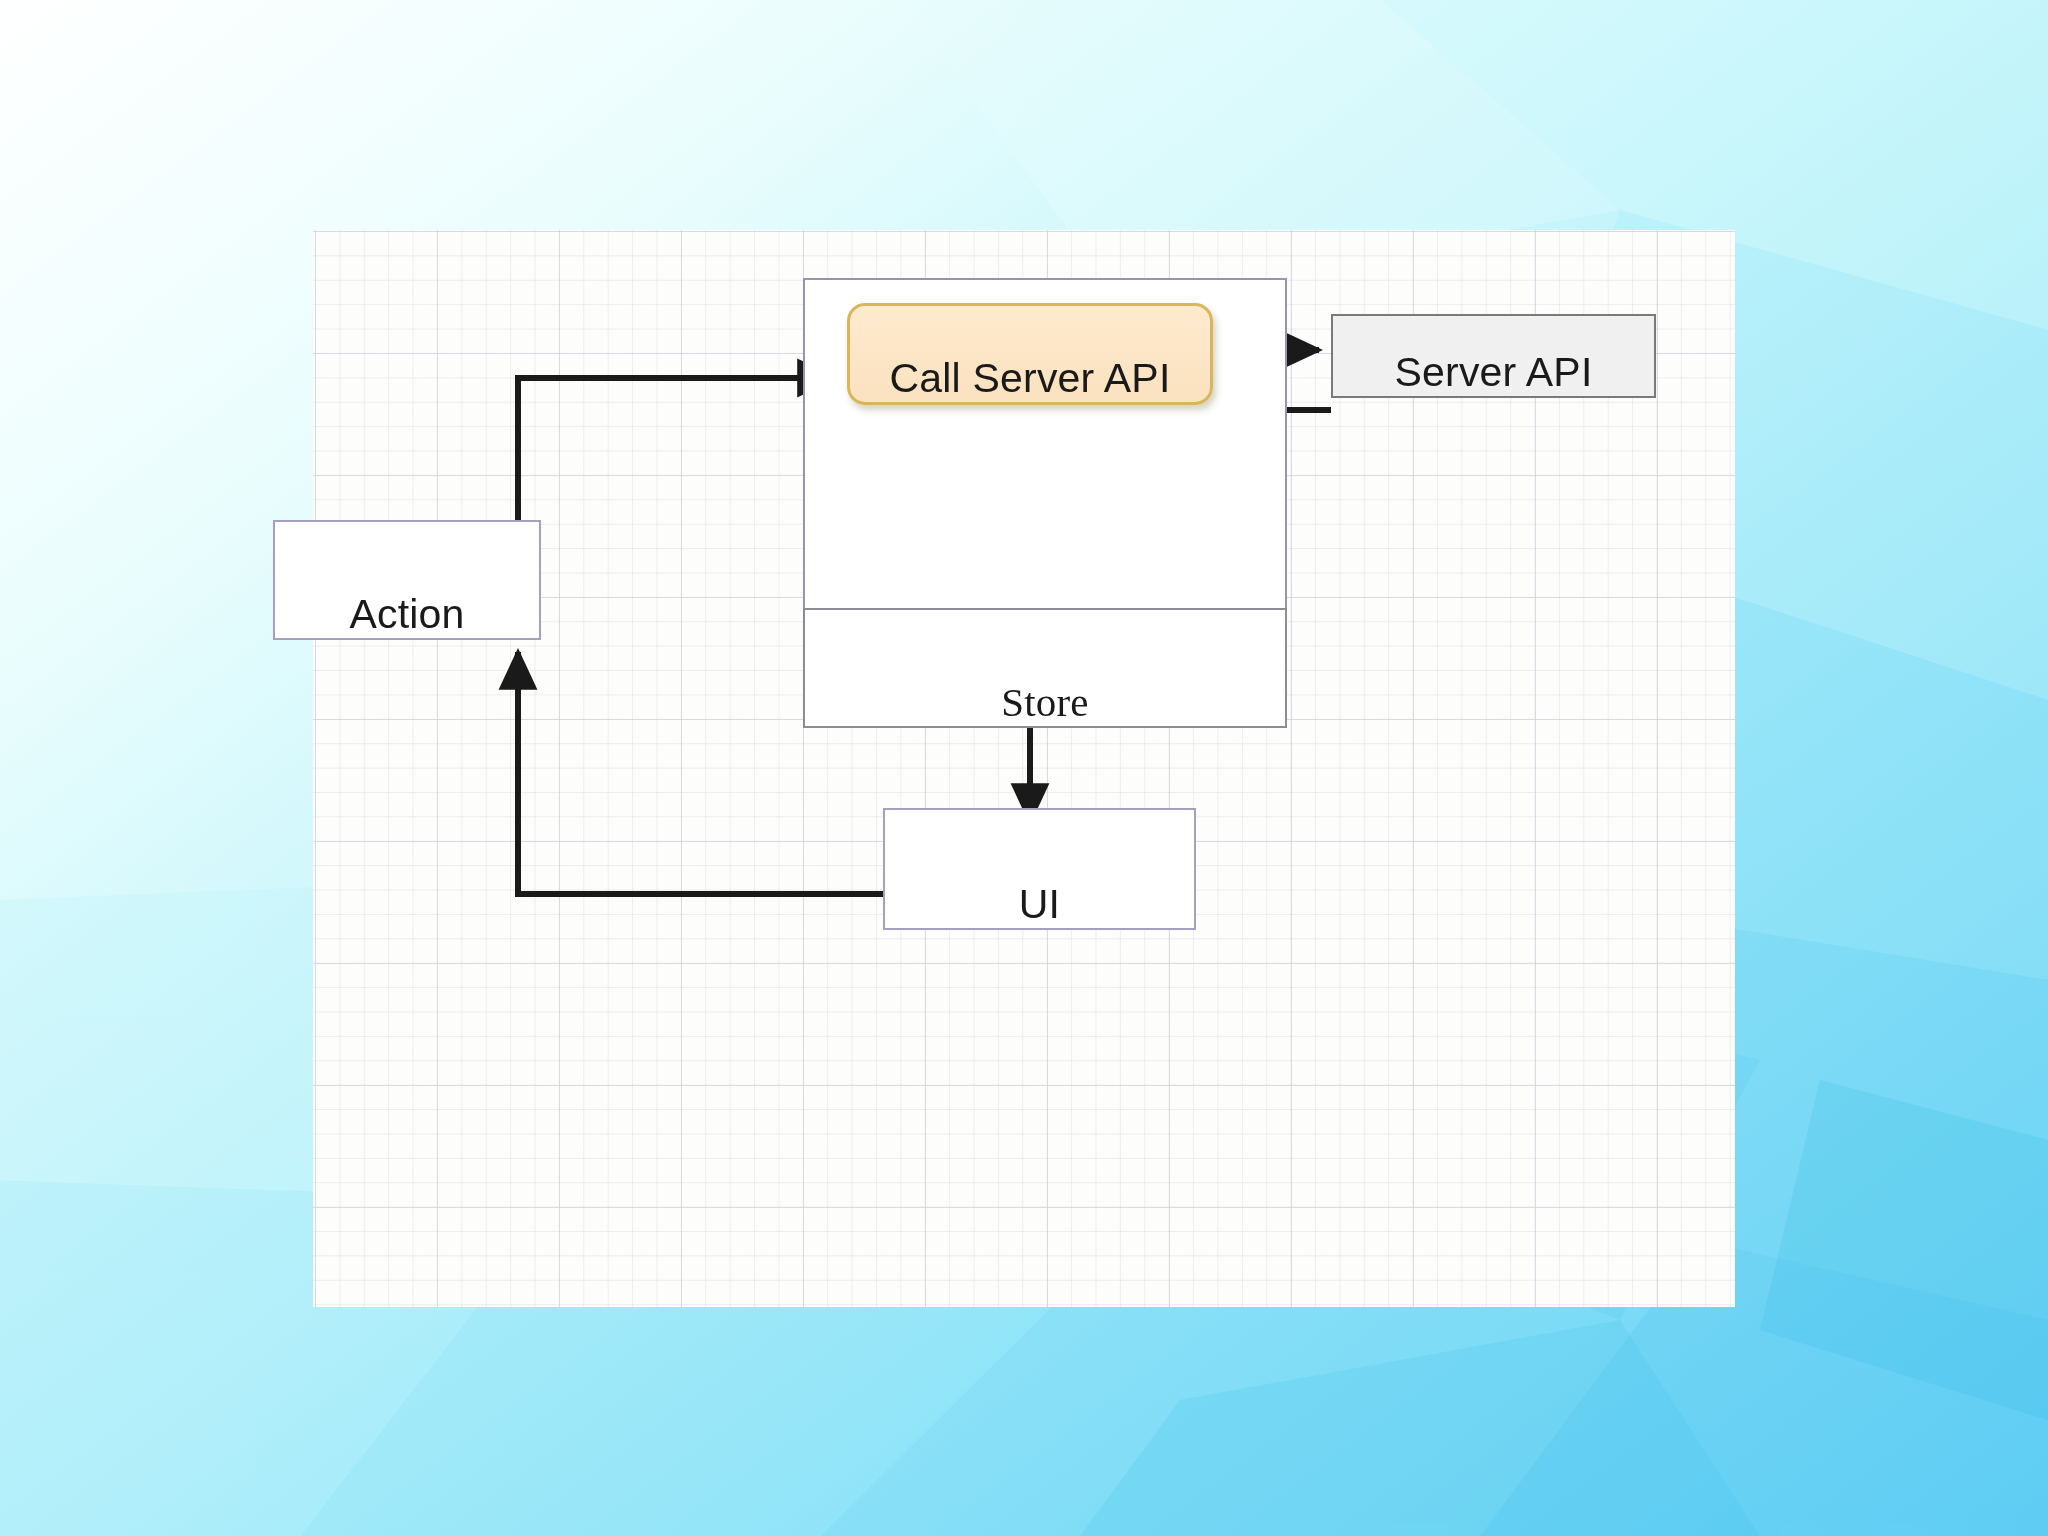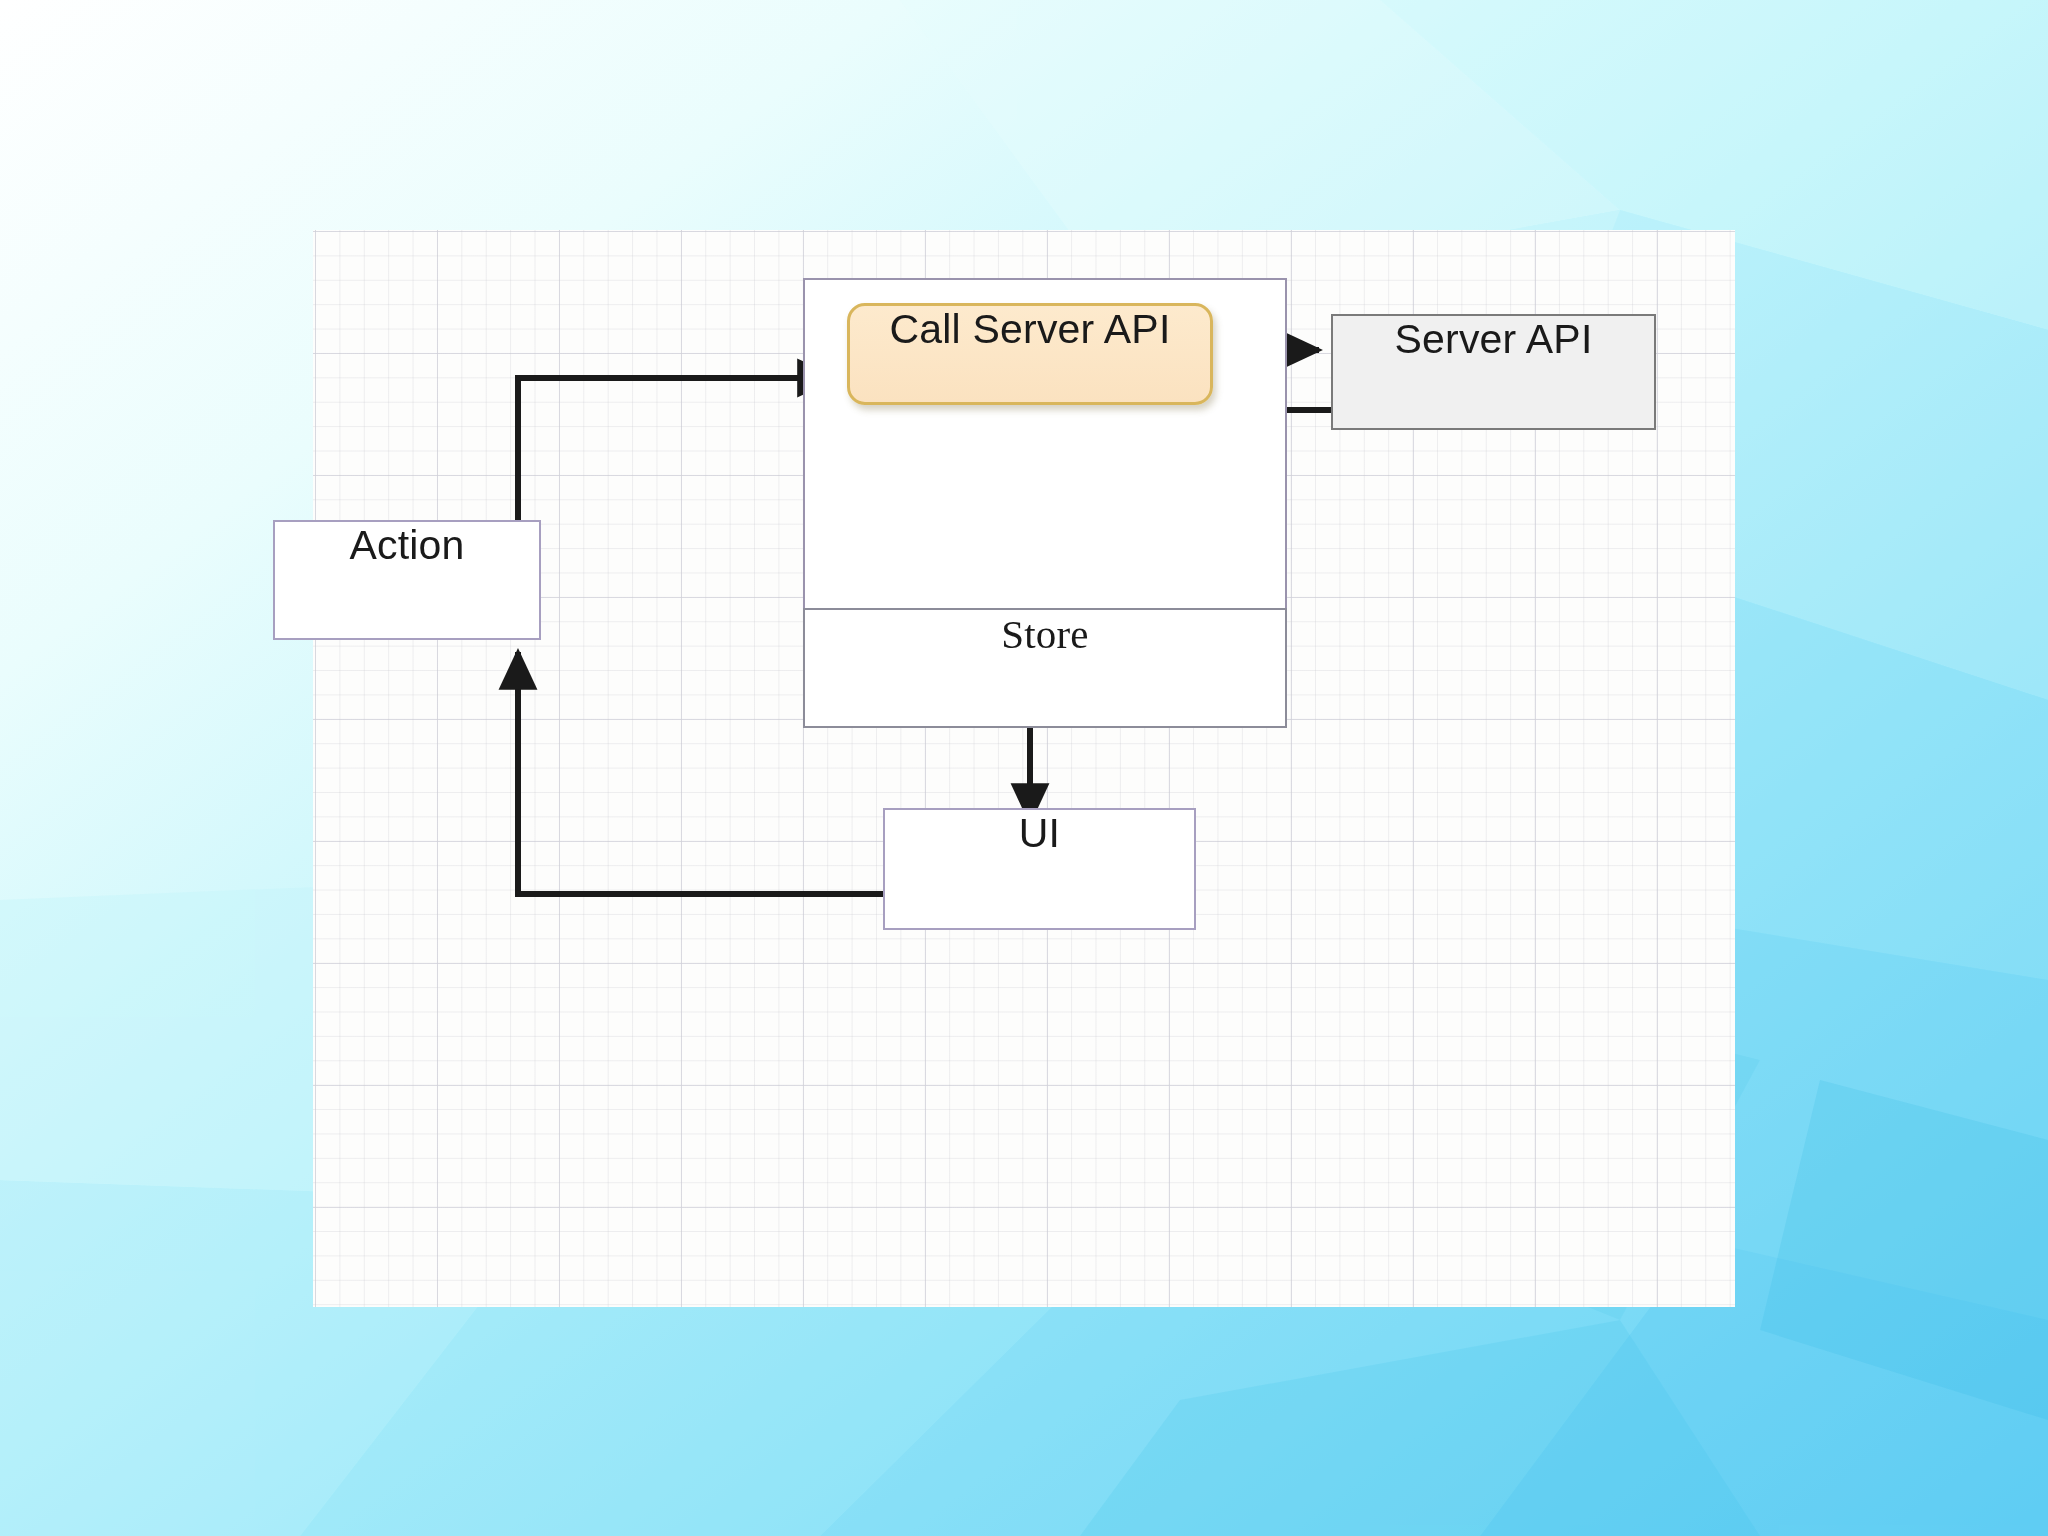--- a/index.html
+++ b/index.html
@@ -53,21 +53,21 @@
     top: 0;
     width: 1422px;
     height: 1077px;
     pointer-events: none;
   }
   
   .node {
     position: absolute;
     box-sizing: border-box;
     display: flex;
-    align-items: flex-start;
+    align-items: flex-end;
     justify-content: center;
     color: #1a1a1a;
     letter-spacing: 0.2px;
     white-space: nowrap;
   }
   .node-label { pointer-events: none; }
 
   
   #group-container {
     left: 490px;  top: 48px;
@@ -83,21 +83,21 @@
     background: linear-gradient(180deg, #fdeacd 0%, #fbe2c0 100%);
     border: 3px solid #d9b65c;
     border-radius: 18px;
     font-size: 41px;
     box-shadow: 3px 5px 7px rgba(120,105,60,0.30);
   }
 
   
   #node-server-api {
     left: 1018px; top: 84px;
-    width: 325px; height: 116px;
+    width: 325px; height: 84px;
     background: #f0f0f0;
     border: 2px solid #7a7a7a;
     font-size: 41px;
   }
 
   
   #node-action {
     left: -40px; top: 290px;
     width: 268px; height: 120px;
     background: #ffffff;

